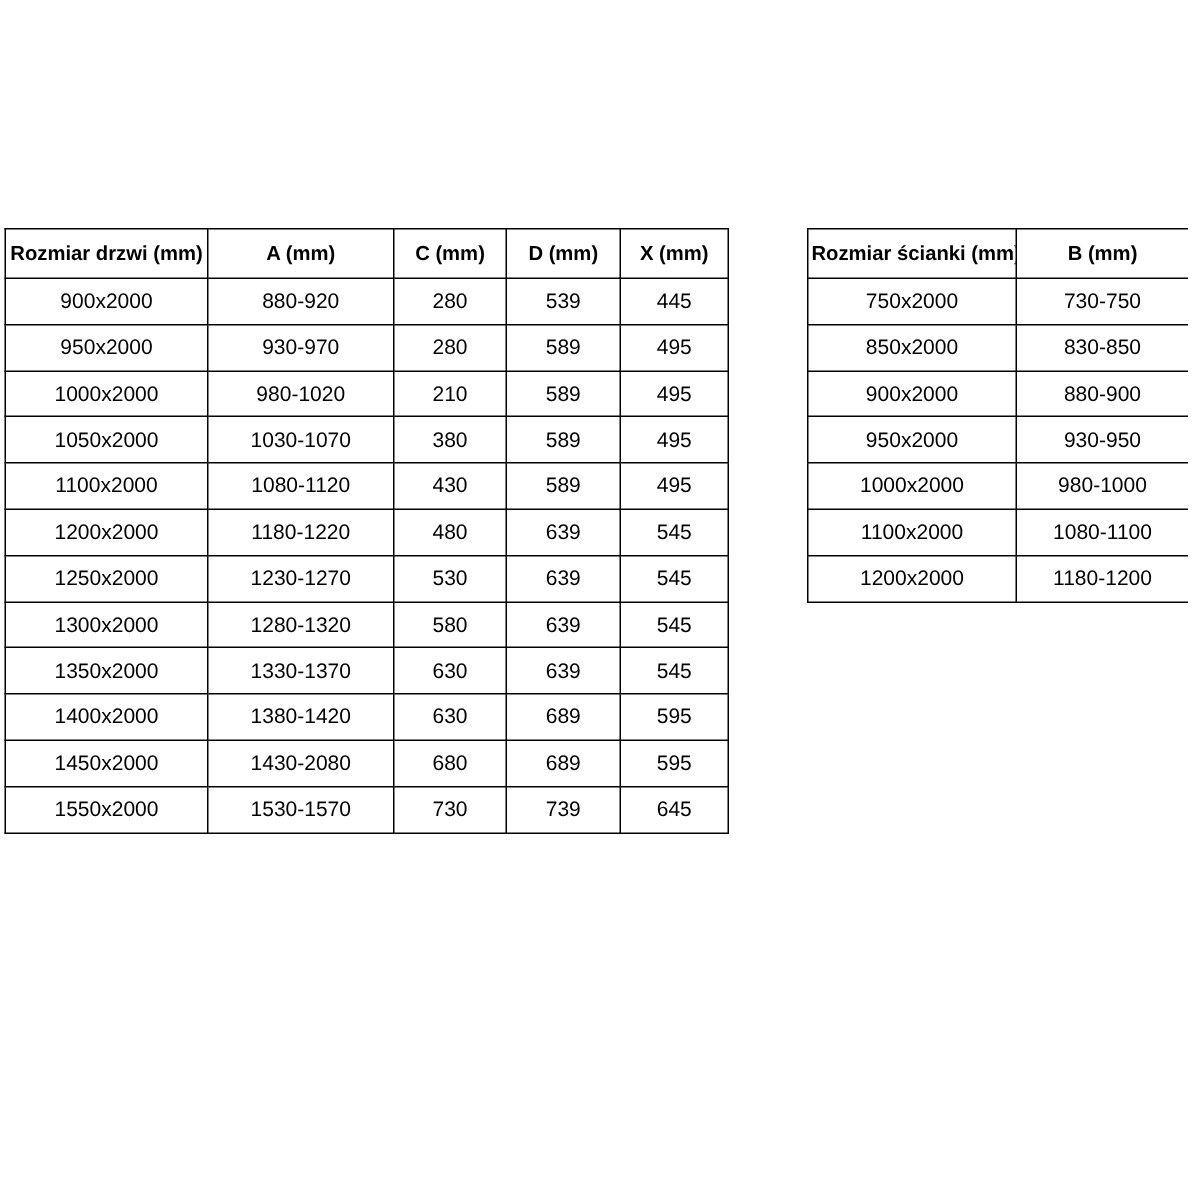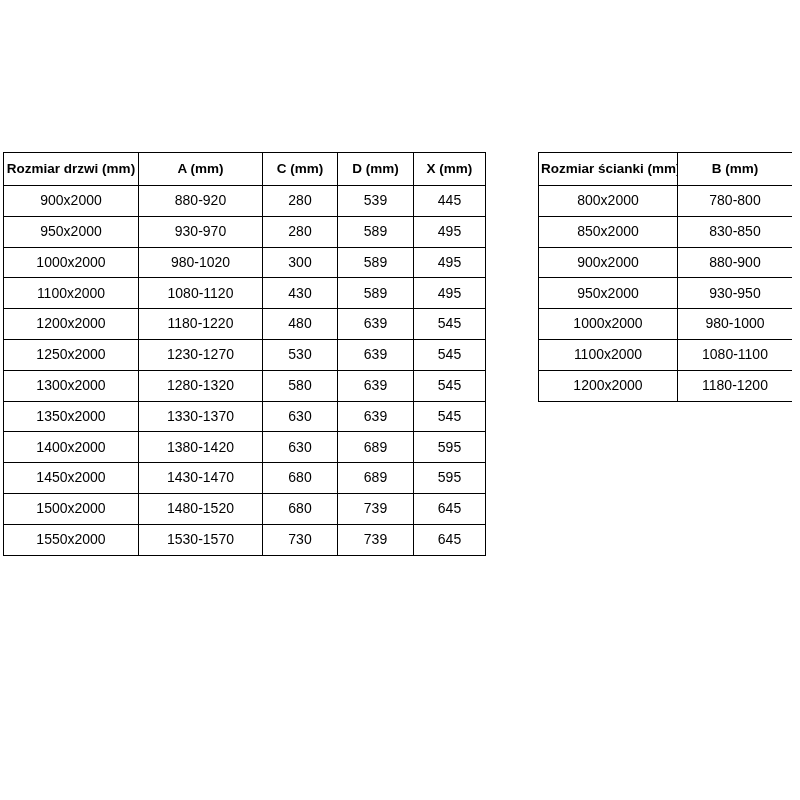--- a/index.html
+++ b/index.html
@@ -74,21 +74,28 @@
         <tr>
           <td>950x2000</td>
           <td>930-970</td>
           <td>280</td>
           <td>589</td>
           <td>495</td>
         </tr>
         <tr>
           <td>1000x2000</td>
           <td>980-1020</td>
-          <td>300</td>
+          <td>210</td>
+          <td>589</td>
+          <td>495</td>
+        </tr>
+        <tr>
+          <td>1050x2000</td>
+          <td>1030-1070</td>
+          <td>380</td>
           <td>589</td>
           <td>495</td>
         </tr>
         <tr>
           <td>1100x2000</td>
           <td>1080-1120</td>
           <td>430</td>
           <td>589</td>
           <td>495</td>
         </tr>
@@ -122,31 +129,24 @@
         </tr>
         <tr>
           <td>1400x2000</td>
           <td>1380-1420</td>
           <td>630</td>
           <td>689</td>
           <td>595</td>
         </tr>
         <tr>
           <td>1450x2000</td>
-          <td>1430-1470</td>
+          <td>1430-2080</td>
           <td>680</td>
           <td>689</td>
           <td>595</td>
-        </tr>
-        <tr>
-          <td>1500x2000</td>
-          <td>1480-1520</td>
-          <td>680</td>
-          <td>739</td>
-          <td>645</td>
         </tr>
         <tr>
           <td>1550x2000</td>
           <td>1530-1570</td>
           <td>730</td>
           <td>739</td>
           <td>645</td>
         </tr>
       </tbody>
     </table>
@@ -157,22 +157,22 @@
         <col style="width: 115px;">
       </colgroup>
       <thead>
         <tr>
           <th>Rozmiar ścianki (mm)</th>
           <th>B (mm)</th>
         </tr>
       </thead>
       <tbody>
         <tr>
-          <td>800x2000</td>
-          <td>780-800</td>
+          <td>750x2000</td>
+          <td>730-750</td>
         </tr>
         <tr>
           <td>850x2000</td>
           <td>830-850</td>
         </tr>
         <tr>
           <td>900x2000</td>
           <td>880-900</td>
         </tr>
         <tr>

